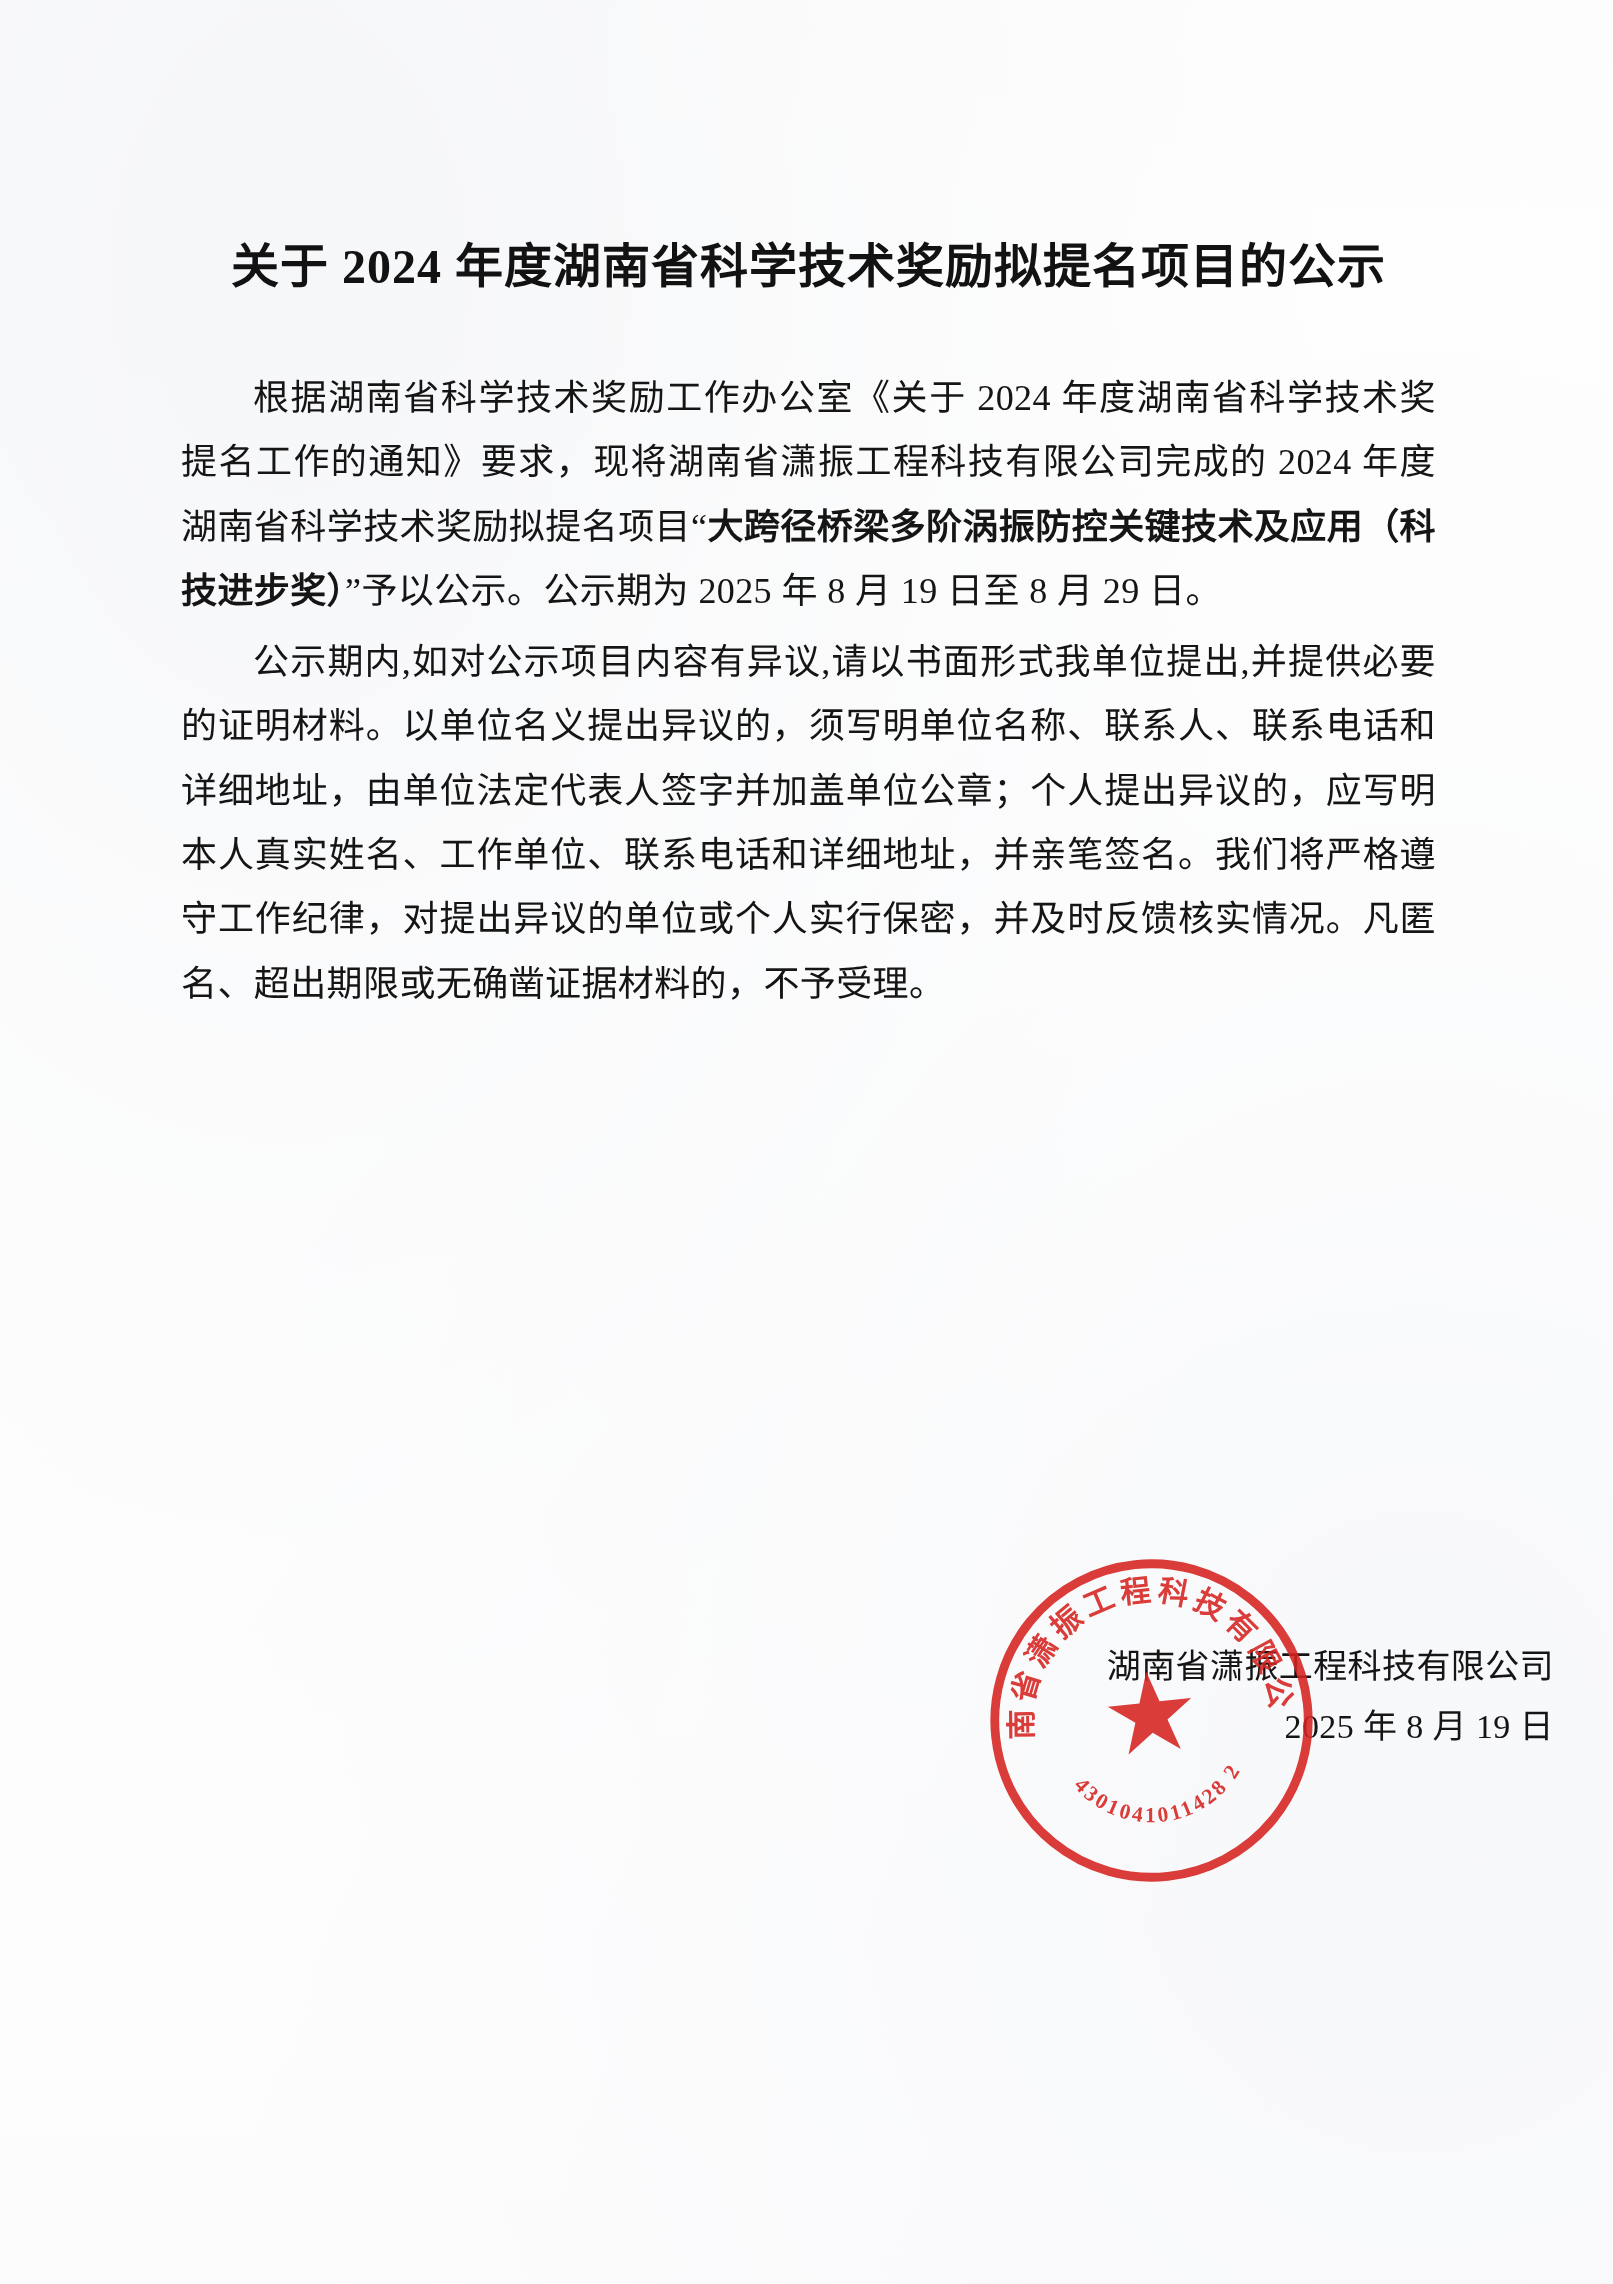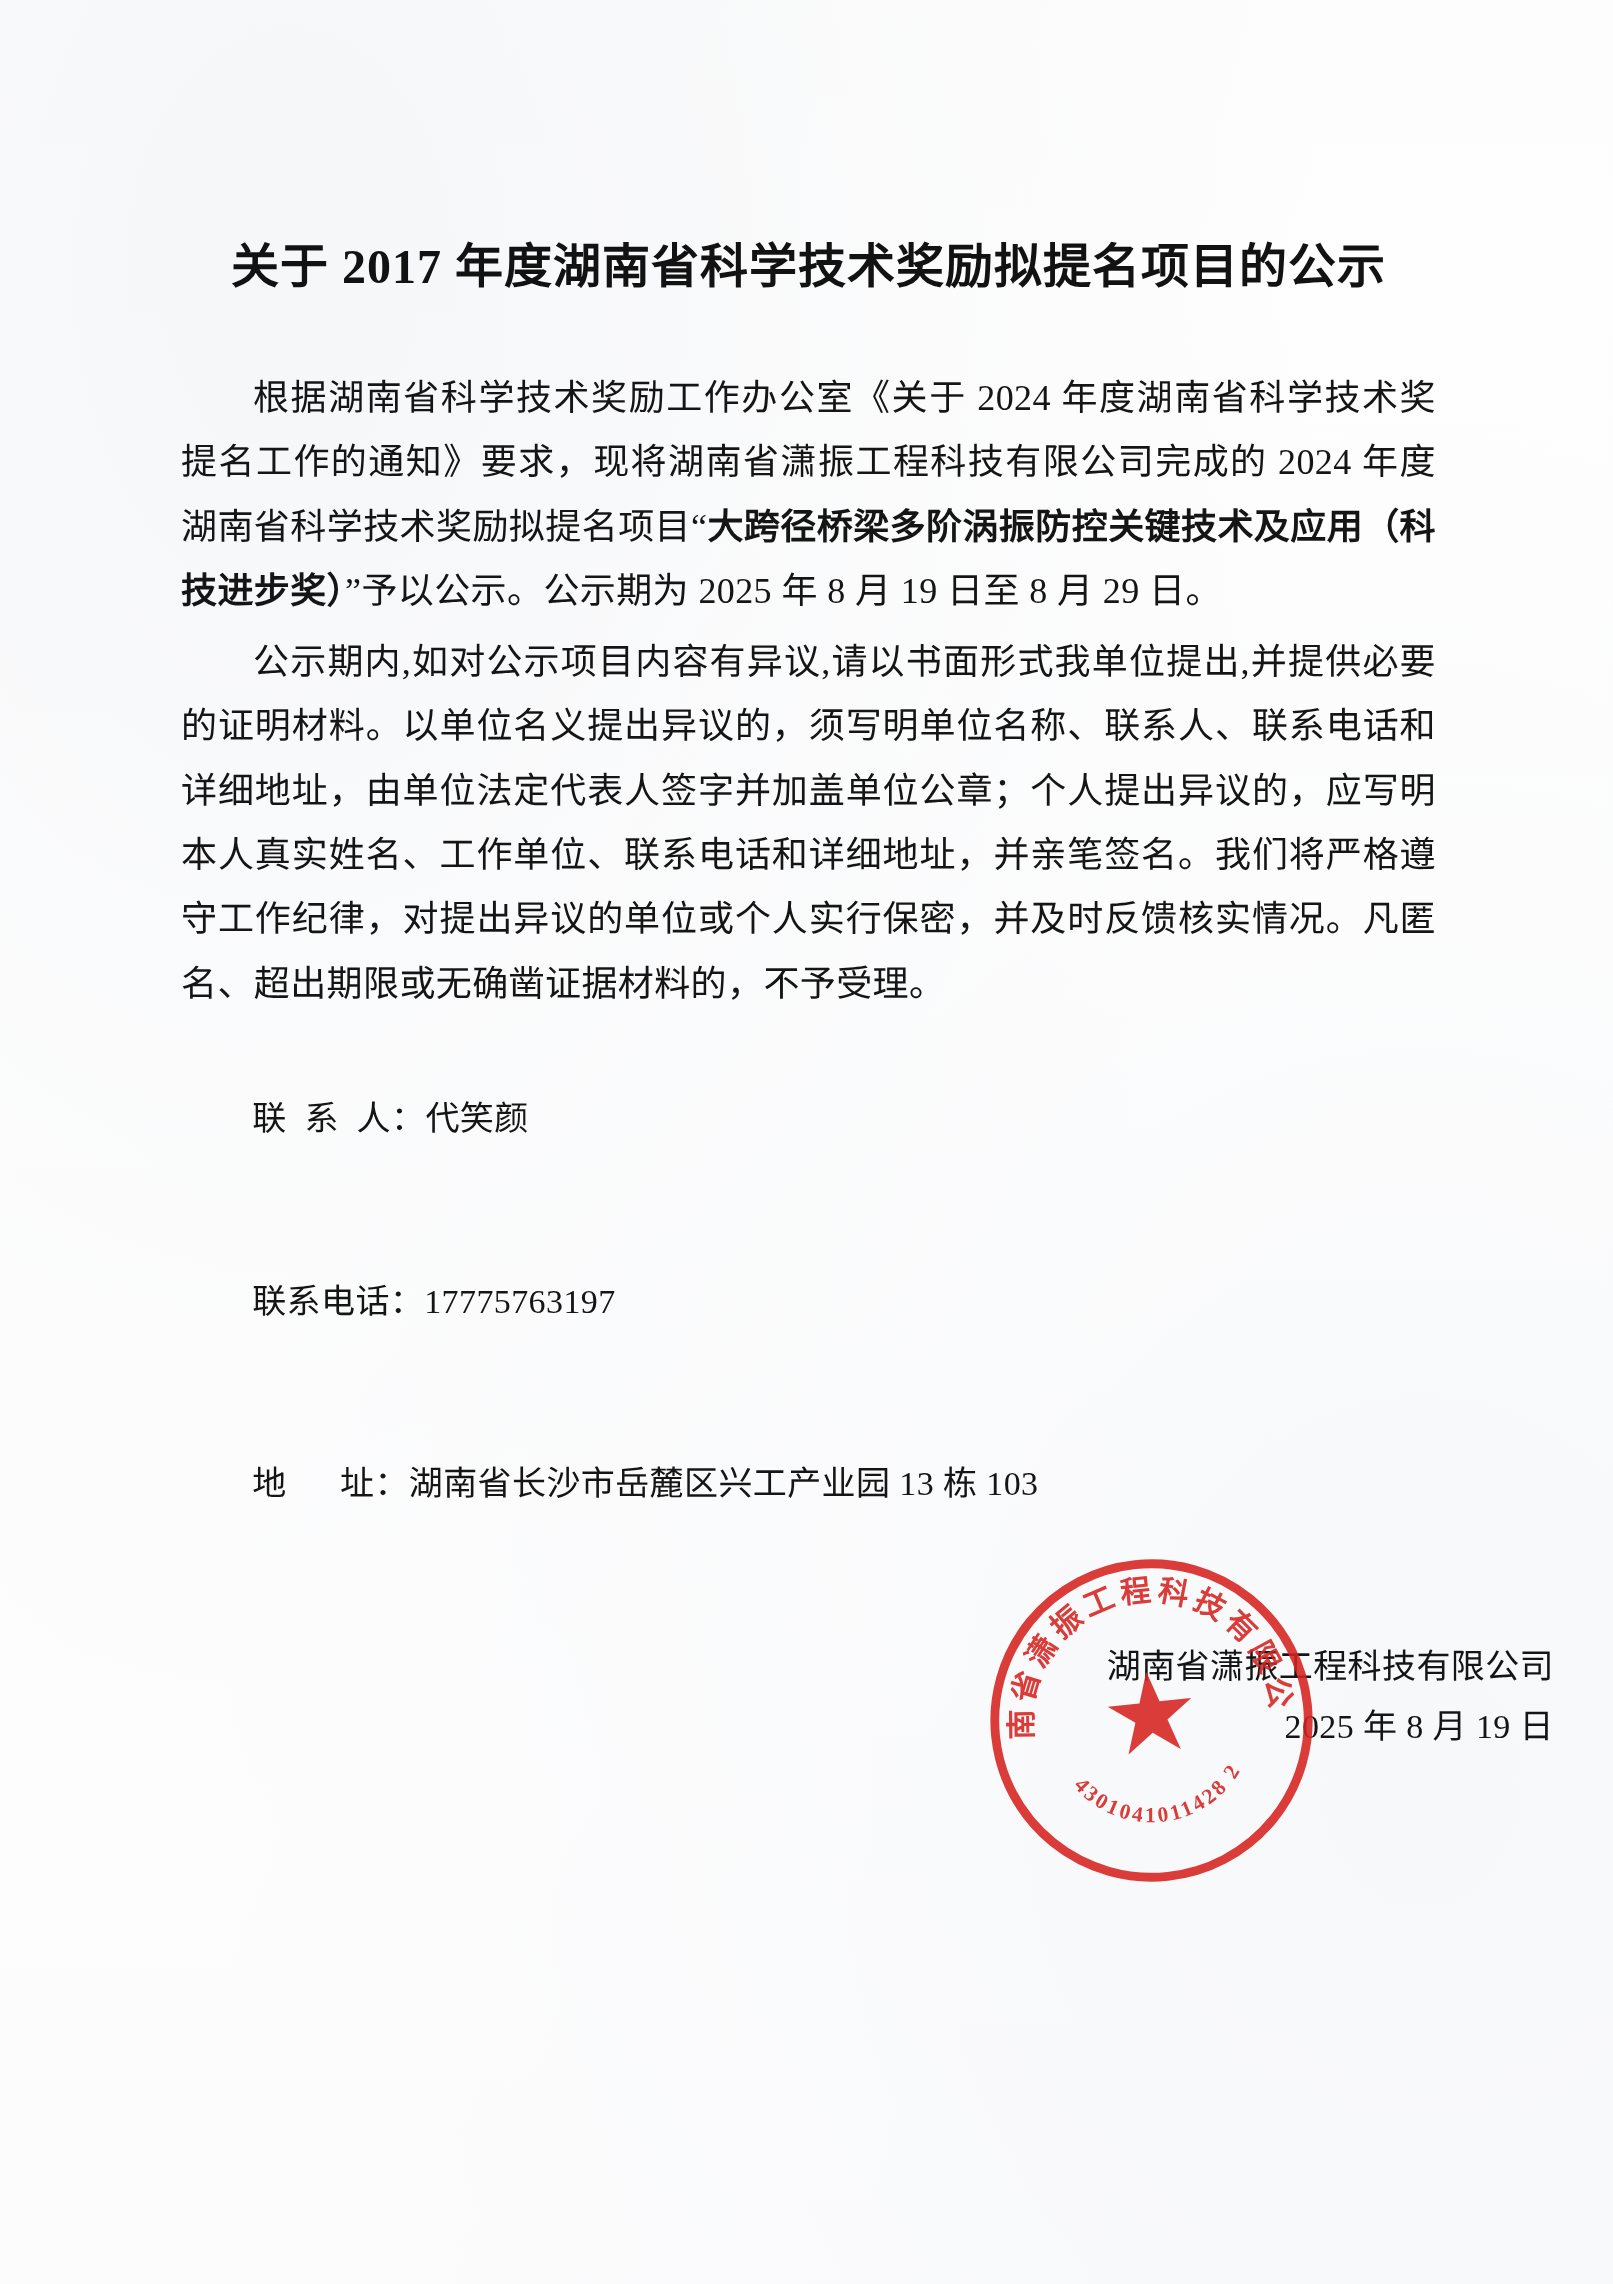--- a/index.html
+++ b/index.html
@@ -118,38 +118,27 @@
 </style>
 </head>
 <body>
 
 <div class="paper"></div>
 
 <div class="page">
 
   <div class="content">
 
-    <div class="doc-title">关于 2017 年度湖南省科学技术奖励拟提名项目的公示</div>
+    <div class="doc-title">关于 2024 年度湖南省科学技术奖励拟提名项目的公示</div>
 
     <div class="body-block">
       <p class="para" id="para-1"><span>根据湖南省科学技术奖励工作办公室《关于 2024 年度湖南省科学技术奖提名工作的通知》要求，现将湖南省潇振工程科技有限公司完成的 2024 年度湖南省科学技术奖励拟提名项目“</span><span class="hl">大跨径桥梁多阶涡振防控关键技术及应用（科技进步奖）</span><span>”予以公示。公示期为 2025 年 8 月 19 日至 8 月 29 日。</span></p>
       <p class="para" id="para-2"><span>公示期内,如对公示项目内容有异议,请以书面形式我单位提出,并提供必要的证明材料。以单位名义提出异议的，须写明单位名称、联系人、联系电话和详细地址，由单位法定代表人签字并加盖单位公章；个人提出异议的，应写明本人真实姓名、工作单位、联系电话和详细地址，并亲笔签名。我们将严格遵守工作纪律，对提出异议的单位或个人实行保密，并及时反馈核实情况。凡匿名、超出期限或无确凿证据材料的，不予受理。</span></p>
     </div>
 
-    <div class="contact-block">
-      <div class="contact-line">
-        <span>联  系  人：</span><span>代笑颜</span>
-      </div>
-      <div class="contact-line">
-        <span>联系电话：</span><span>17775763197</span>
-      </div>
-      <div class="contact-line">
-        <span>地      址：</span><span>湖南省长沙市岳麓区兴工产业园 13 栋 103</span>
-      </div>
-    </div>
 
   </div>
 
   <div class="signature">
     <span class="sign-line">湖南省潇振工程科技有限公司</span>
     <span class="sign-line">2025 年 8 月 19 日</span>
   </div>
 
   <div class="seal">
     <svg viewBox="0 0 340 340" xmlns="http://www.w3.org/2000/svg">

